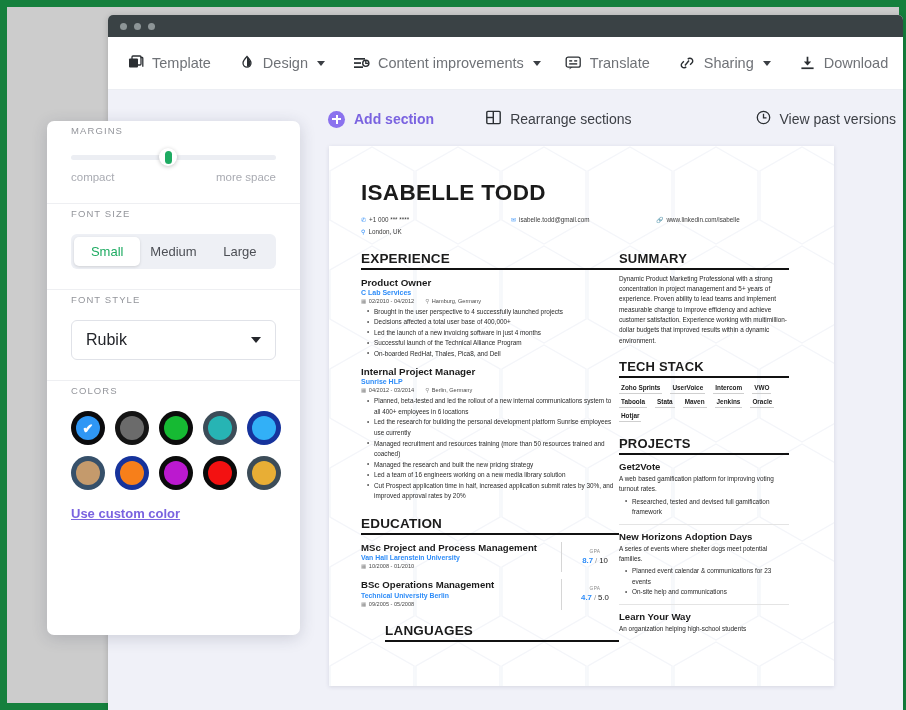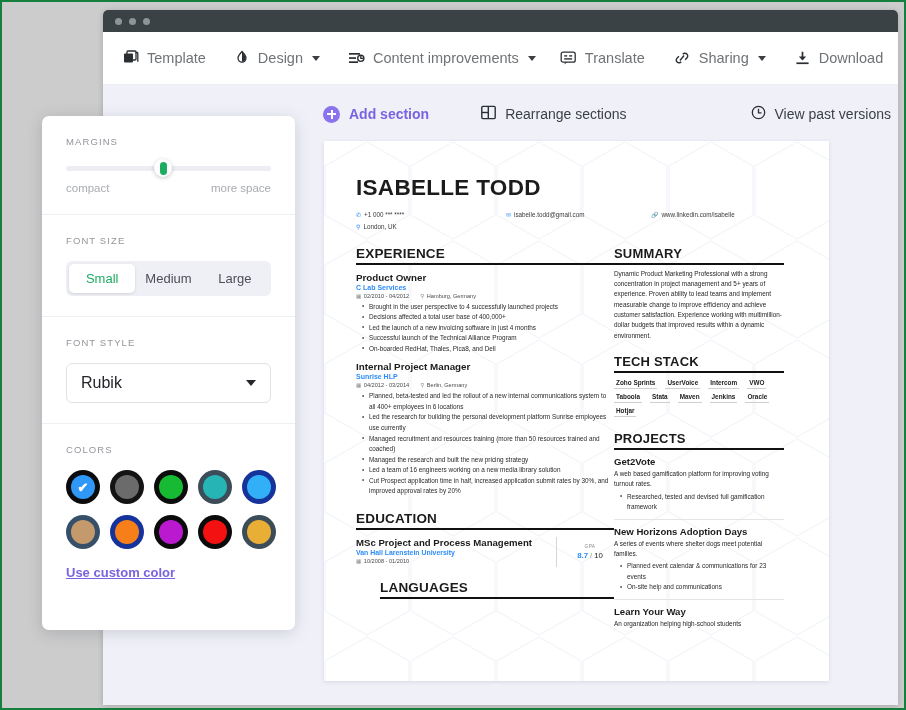--- a/index.html
+++ b/index.html
@@ -8,21 +8,21 @@
     width: 906px; height: 710px;
     font-family: "Liberation Sans", sans-serif;
     overflow: hidden;
   }
   body { background: #ffffff; }
 
   #root {
     position: relative;
     width: 906px; height: 710px;
     background: #cccccc;
-    border: 2px solid #15803d;
+    border: 7px solid #15803d;
   }
 
   
   .app-window {
     position: absolute;
     left: 101px; top: 8px;
     width: 795px; height: 695px;
     background: #ffffff;
     border-radius: 5px 5px 0 0;
     overflow: hidden;
@@ -221,21 +221,21 @@
   
   .panel {
     position: absolute;
     left: 40px; top: 114px;
     width: 253px; height: 514px;
     background: #ffffff;
     border-radius: 7px;
     box-shadow: 0 3px 16px rgba(40,45,70,.18);
     overflow: hidden;
   }
-  .pblock { padding: 20px 24px 20px 24px; }
+  .pblock { padding: 4px 24px 20px 24px; }
   .pblock + .pblock { border-top: 1px solid #eeeff2; }
   .plabel {
     font-size: 9.5px; letter-spacing: 1.1px; color: #93959b;
     margin-bottom: 15px; text-transform: uppercase;
   }
   
   .slider-wrap { position: relative; height: 12px; margin-bottom: 8px; }
   .track {
     position: absolute; top: 4px; left: 0; right: 0;
     height: 5px; border-radius: 3px; background: #eceef3;
@@ -523,20 +523,38 @@
                   </div>
                 </div>
                 <div class="gpa-box">
                   <div class="gpa-lab">GPA</div>
                   <div class="gpa-val">
                     <b>8.7</b><span class="sl">/</span><span>10</span>
                   </div>
                 </div>
               </div>
 
+              <div class="edu-row">
+                <div class="edu-main">
+                  <div class="edu-deg">BSc Operations Management</div>
+                  <div class="edu-school">Technical University Berlin</div>
+                  <div class="meta-row">
+                    <span class="mi">
+                        <span class="mico">▦</span>
+                        <span>09/2005 - 05/2008</span>
+                      </span>
+                  </div>
+                </div>
+                <div class="gpa-box">
+                  <div class="gpa-lab">GPA</div>
+                  <div class="gpa-val">
+                    <b>4.7</b><span class="sl">/</span><span>5.0</span>
+                  </div>
+                </div>
+              </div>
 
               <div class="sec-h lang-h">LANGUAGES</div>
             </div>
 
             <div class="col-right">
 
               <div class="sec-h small">SUMMARY</div>
               <div class="summary-txt">Dynamic Product Marketing Professional with a strong concentration in project management and 5+ years of experience. Proven ability to lead teams and implement measurable change to improve efficiency and achieve customer satisfaction. Experience working with multimillion-dollar budgets that improved results within a dynamic environment.</div>
 
               <div class="sec-h small" style="margin-top:13px">TECH STACK</div>

